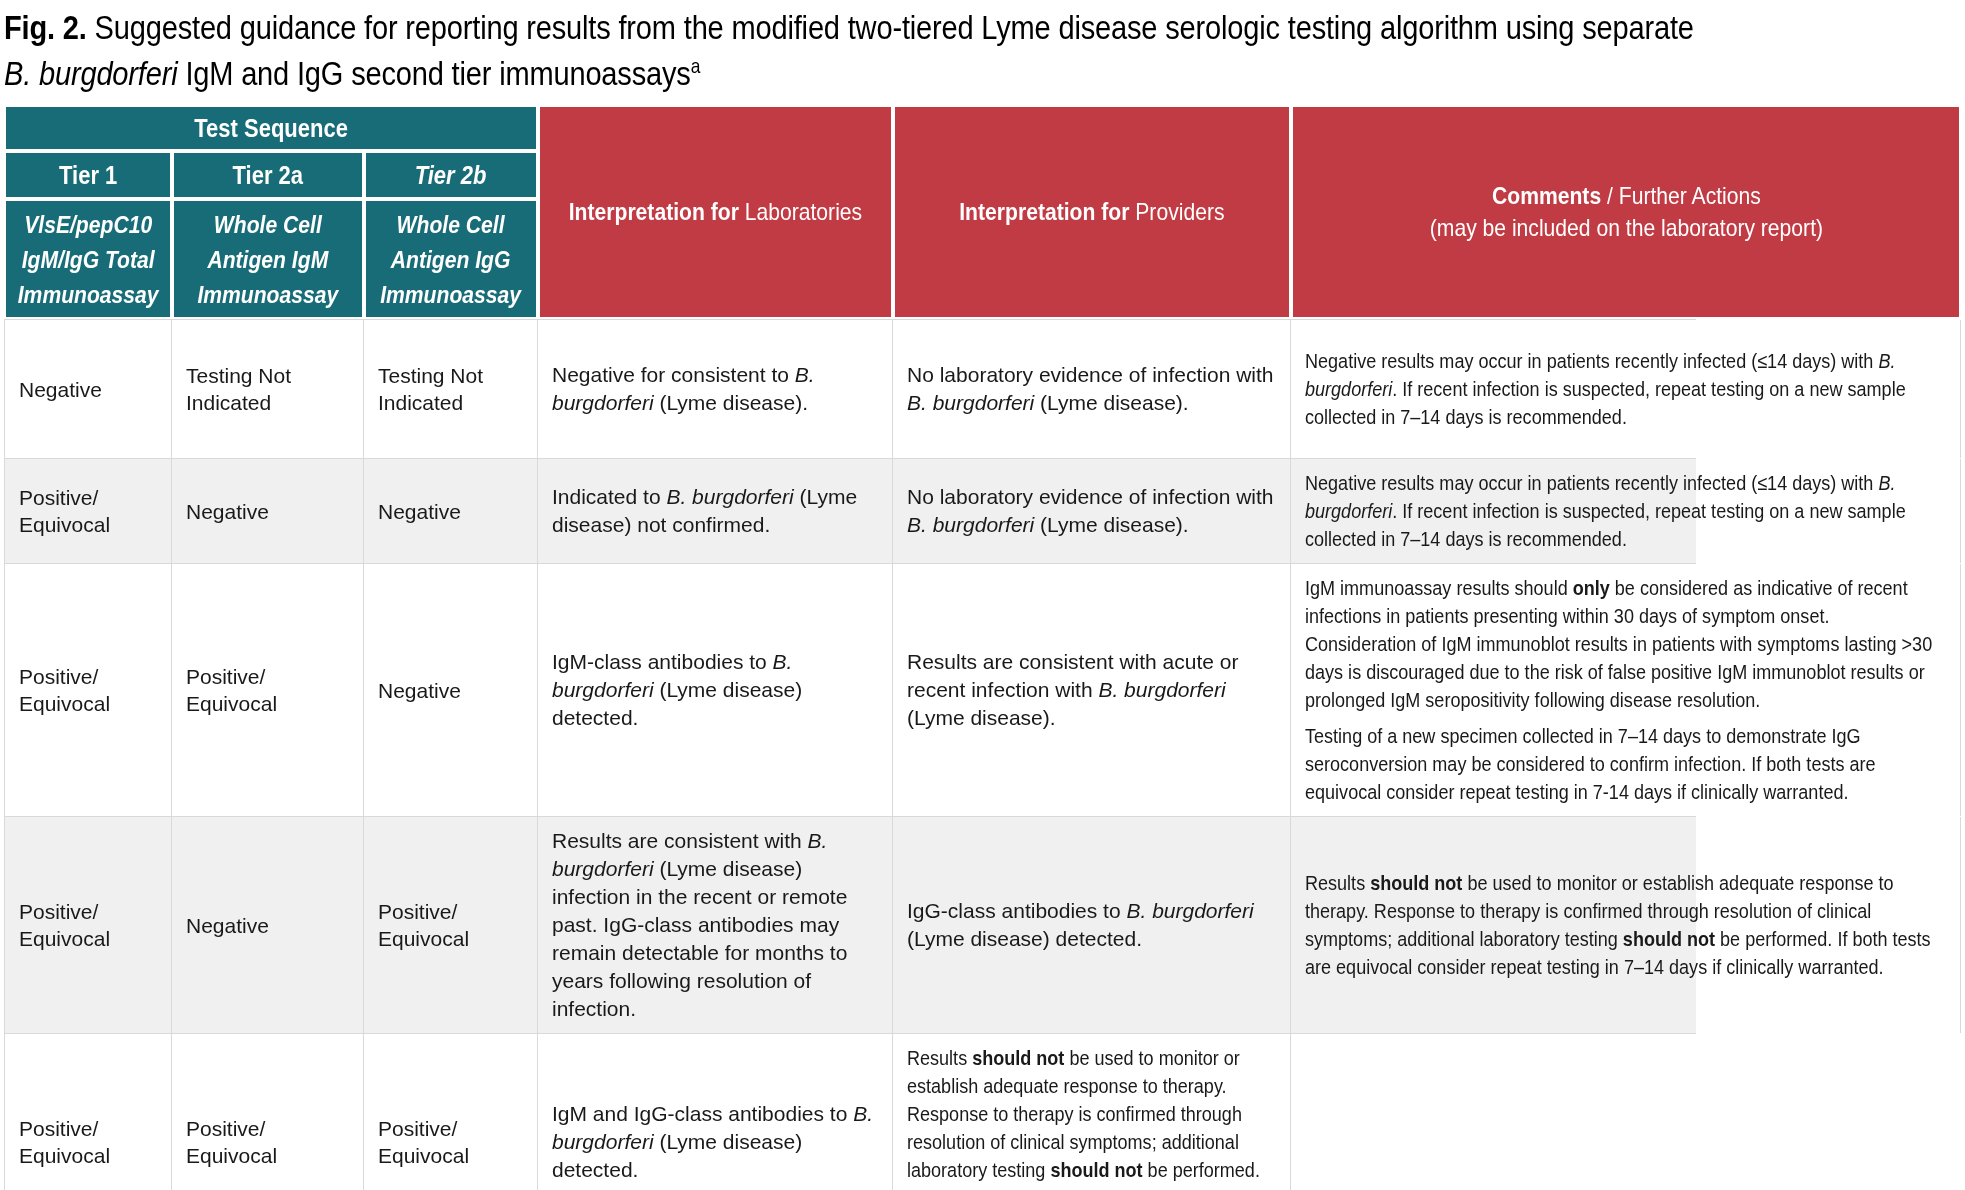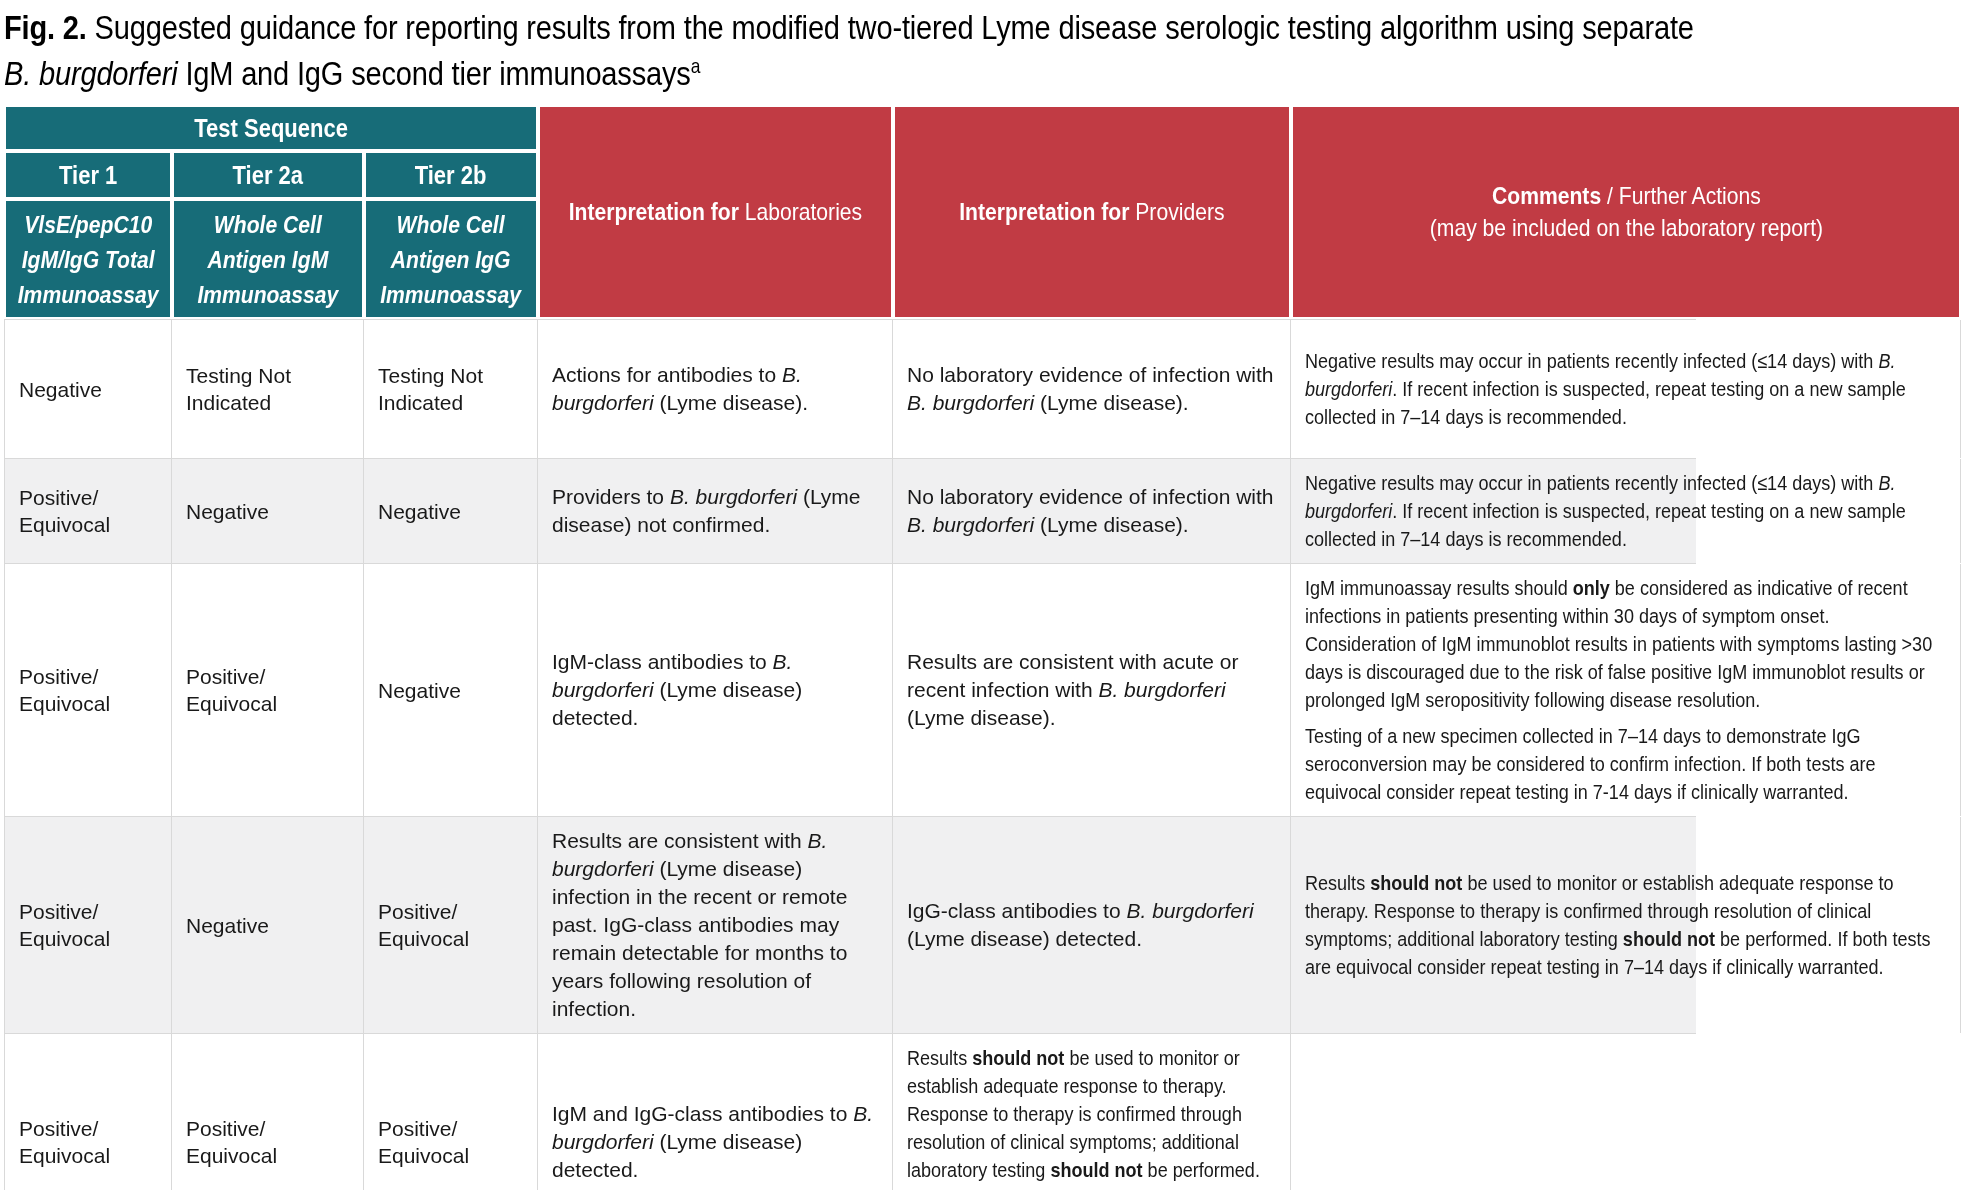--- a/index.html
+++ b/index.html
@@ -40,21 +40,21 @@
   .hfill{
     width:100%;height:100%;
     display:flex;align-items:center;justify-content:center;
     color:#fff;text-align:center;
   }
   .hfill.teal{background:var(--teal);}
   .hfill.red{background:var(--red);}
   .h-testseq{grid-column:1/4;grid-row:1;}
   .h-tier1{grid-column:1;grid-row:2;}
   .h-tier2a{grid-column:2;grid-row:2;}
-  .h-tier2b{grid-column:3;grid-row:2;}
+  .h-tier2b{grid-column:3;grid-row:2;font-style:italic;}
   .h-assay1{grid-column:1;grid-row:3;}
   .h-assay2{grid-column:2;grid-row:3;}
   .h-assay3{grid-column:3;grid-row:3;}
   .h-labs{grid-column:4;grid-row:1/4;}
   .h-prov{grid-column:5;grid-row:1/4;}
   .h-comm{grid-column:6;grid-row:1/4;}
   .h-text-lg{font-size:25px;font-weight:700;letter-spacing:0;}
   .h-assay-text{font-size:24px;font-weight:700;font-style:italic;line-height:35px;white-space:pre-line;}
   .h-red-text{font-size:24px;line-height:32px;}
 
@@ -159,39 +159,39 @@
 
     <div class="tbody">
 
       <div class="trow r1">
         <div class="td simple">Negative</div>
         <div class="td simple">Testing Not
 Indicated</div>
         <div class="td simple">Testing Not
 Indicated</div>
         <div class="td prose">
-            <span><span>Actions for antibodies to </span><span style="font-style: italic;">B. burgdorferi</span><span> (Lyme disease).</span></span>
+            <span><span>Negative for consistent to </span><span style="font-style: italic;">B. burgdorferi</span><span> (Lyme disease).</span></span>
           </div>
         <div class="td prose">
             <span><span>No laboratory evidence of infection with </span><span style="font-style: italic;">B. burgdorferi</span><span> (Lyme disease).</span></span>
           </div>
         <div class="td comments">
             <div class="cl">
               <p><span>Negative results may occur in patients recently infected (≤14 days) with </span><span style="font-style: italic;">B. burgdorferi</span><span>. If recent infection is suspected, repeat testing on a new sample collected in 7–14 days is recommended.</span></p>
             </div>
           </div>
       </div>
 
       <div class="trow alt r2">
         <div class="td simple">Positive/
 Equivocal</div>
         <div class="td simple">Negative</div>
         <div class="td simple">Negative</div>
         <div class="td prose">
-            <span><span>Providers to </span><span style="font-style: italic;">B. burgdorferi</span><span> (Lyme disease) not confirmed.</span></span>
+            <span><span>Indicated to </span><span style="font-style: italic;">B. burgdorferi</span><span> (Lyme disease) not confirmed.</span></span>
           </div>
         <div class="td prose">
             <span><span>No laboratory evidence of infection with </span><span style="font-style: italic;">B. burgdorferi</span><span> (Lyme disease).</span></span>
           </div>
         <div class="td comments">
             <div class="cl">
               <p><span>Negative results may occur in patients recently infected (≤14 days) with </span><span style="font-style: italic;">B. burgdorferi</span><span>. If recent infection is suspected, repeat testing on a new sample collected in 7–14 days is recommended.</span></p>
             </div>
           </div>
       </div>

